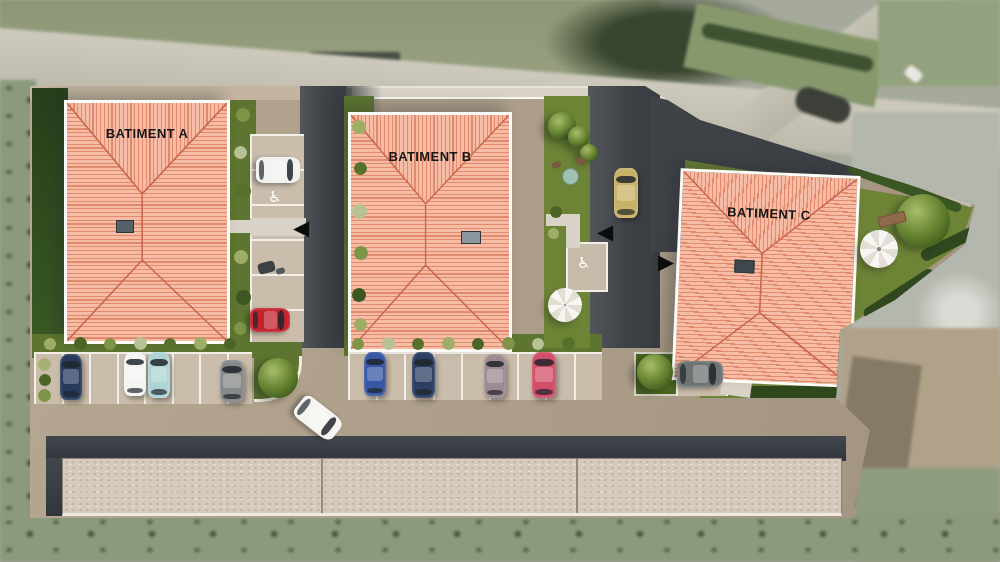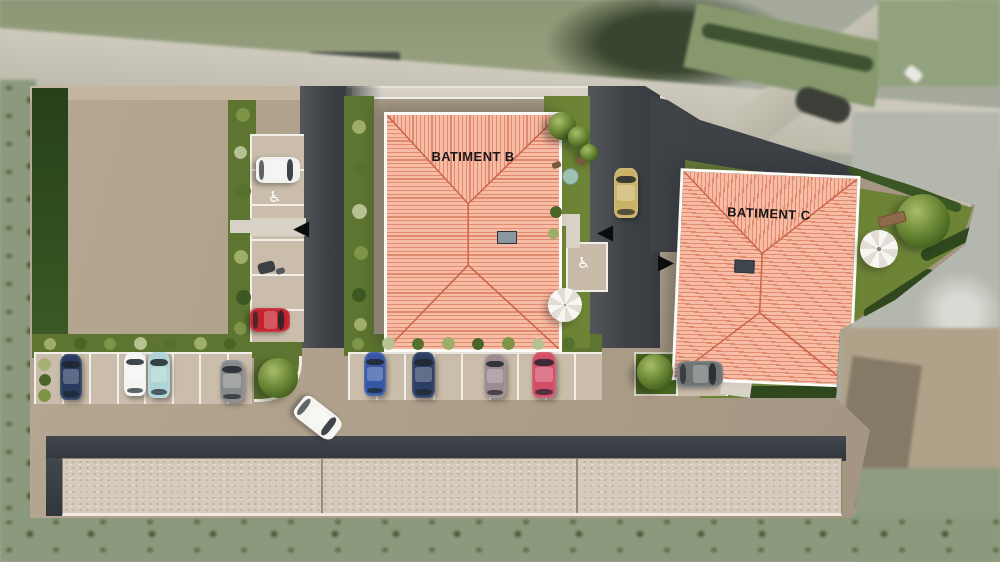--- a/index.html
+++ b/index.html
@@ -141,22 +141,30 @@
     <div class="garage" style="left:62px;top:458px;width:780px;height:58px">
       <div class="garage-div" style="left:258px"></div>
       <div class="garage-div" style="left:513px"></div>
     </div>
 
     <div class="path" style="left:230px;top:220px;width:22px;height:13px"></div>
     <div class="path" style="left:546px;top:214px;width:28px;height:12px"></div>
     <div class="path" style="left:566px;top:214px;width:14px;height:34px"></div>
     <div class="path" style="left:722px;top:368px;width:30px;height:28px;transform:rotate(8deg)"></div>
 
-
-    <div class="building" style="left:384px;top:112px;width:178px;height:240px">
+    <div class="building" style="left:64px;top:100px;width:166px;height:244px">
+      <div class="wedge"></div>
+      <svg class="ridges" viewBox="0 0 166 244" preserveAspectRatio="none">
+          <path d="M0,0 L78,93 L166,0 M78,93 L78,161 M0,244 L78,161 L166,244" fill="none" stroke="#c9674c" stroke-width="1.6"></path>
+        </svg>
+      <div class="skylight" style="left:49px;top:117px;width:18px;height:13px;background:#566068"></div>
+      <div class="blabel" style="top:24px">BATIMENT A</div>
+    </div>
+
+    <div class="building" style="left:348px;top:112px;width:164px;height:240px">
       <div class="wedge"></div>
       <svg class="ridges" viewBox="0 0 178 240" preserveAspectRatio="none">
           <path d="M0,0 L84,91 L178,0 M84,91 L84,154 M0,240 L84,154 L178,240" fill="none" stroke="#c9674c" stroke-width="1.6"></path>
         </svg>
       <div class="skylight" style="left:110px;top:116px;width:20px;height:13px;background:#8a98a0"></div>
       <div class="blabel" style="top:35px">BATIMENT B</div>
     </div>
 
     <div class="building" style="left:676px;top:172px;width:180px;height:212px;transform:rotate(2.5deg)">
       <div class="wedge"></div>

